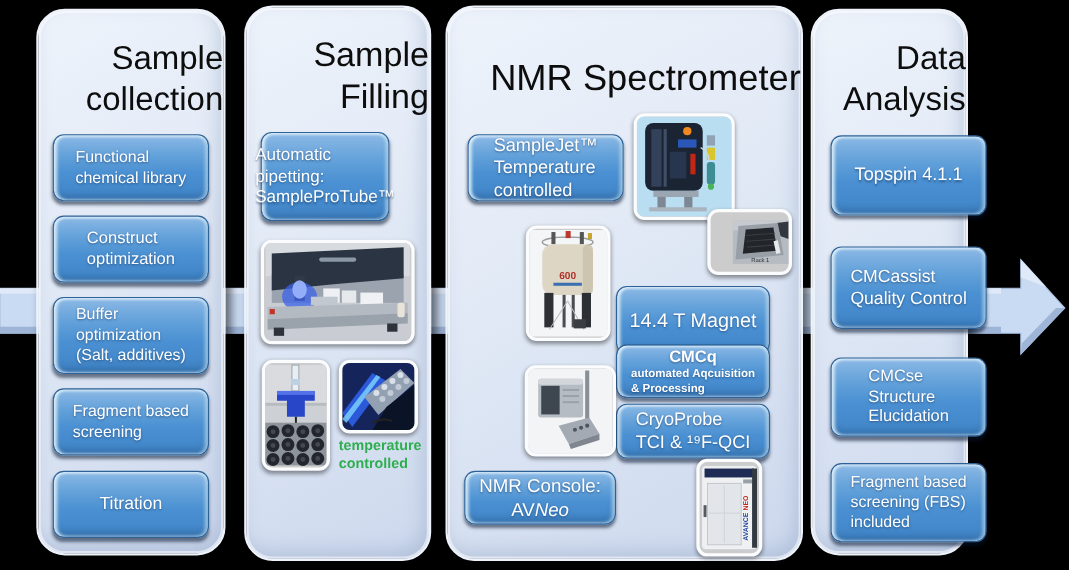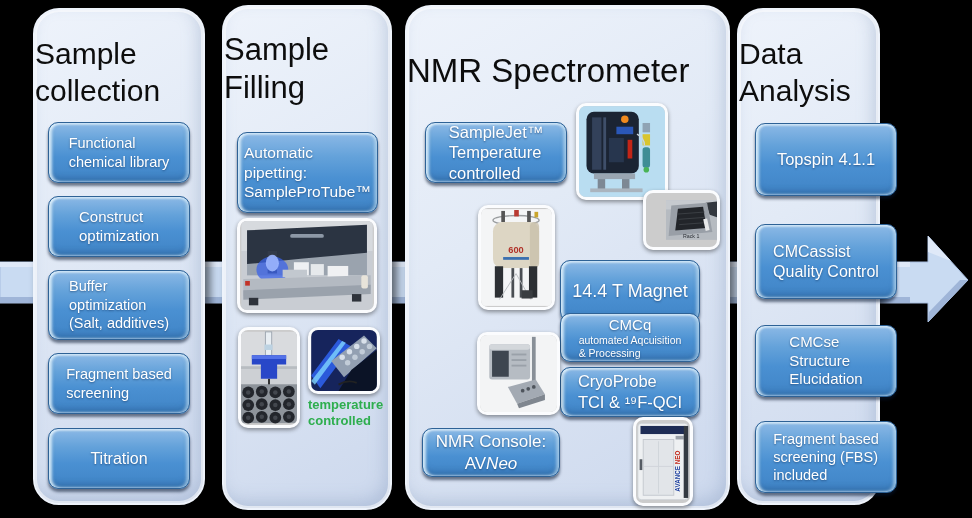--- a/index.html
+++ b/index.html
@@ -19,21 +19,21 @@
     box-shadow: inset 0 0 0 2px rgba(255,255,255,.55),
                 inset -5px -7px 16px rgba(135,155,190,.38),
                 5px 7px 9px rgba(0,0,0,.55);
   }
   .panel-collection   { left:33px;  top:8px; width:172px; height:497px; }
   .panel-filling      { left:222px; top:5px; width:170px; height:505px; }
   .panel-spectrometer { left:405px; top:5px; width:325px; height:505px; }
   .panel-analysis     { left:737px; top:8px; width:143px; height:497px; }
 
   .title {
-    position:absolute; left:0; right:0; text-align:left;
+    position:absolute; left:0; right:0; text-align:right;
     color:#0d0d0d; white-space:pre-line; line-height:1.22; z-index:3;
   }
   .panel-collection .title   { top:26px; font-size:30px; }
   .panel-filling .title      { top:24px; font-size:31px; }
   .panel-spectrometer .title { top:44px; font-size:33px; }
   .panel-analysis .title     { top:26px; font-size:30px; }
 
   
   .btn {
     position:absolute; z-index:4;
@@ -50,26 +50,26 @@
     text-shadow: 0 1px 2px rgba(25,60,105,.65);
   }
   
   .panel-collection .btn { left:13px; width:142px; }
   .b-functional { top:112px; height:61px; font-size:14.5px; }
   .b-construct  { top:186px; height:61px; font-size:15px; }
   .b-buffer     { top:260px; height:70px; font-size:14.5px; line-height:1.28; }
   .b-fragment   { top:343px; height:61px; font-size:14.5px; }
   .b-titration  { top:418px; height:61px; font-size:16px; }
   
-  .b-automatic { left:13px; top:113px; width:141px; height:81px; font-size:15.5px;margin-top:12px; }
+  .b-automatic { left:13px; top:113px; width:117px; height:81px; font-size:15.5px; }
   .b-manual    { left:12px; top:425px; width:141px; height:56px; font-size:18px; }
   
   .b-samplejet { left:18px;  top:115px; width:142px; height:61px; font-size:16.5px; }
   .b-magnet    { left:153px; top:253px; width:140px; height:62px; font-size:18px; }
-  .b-cmcq      { left:153px; top:306px; width:140px; height:49px; }
+  .b-cmcq      { left:153px; top:306px; width:140px; height:49px;font-weight:bold; }
   .cmcq-title  { font-size:15px; }
   .cmcq-sub    { font-size:10.5px; line-height:1.2; white-space:pre-line; }
   .b-cryoprobe { left:153px; top:360px; width:140px; height:50px; font-size:16.5px; }
   .b-console   { left:15px;  top:421px; width:138px; height:49px; font-size:17px; }
   .italic { font-style: italic; }
   
   .panel-analysis .btn { left:16px; width:142px; }
   .b-topspin   { top:113px; height:73px; font-size:16.5px; }
   .b-cmcassist { top:214px; height:75px; font-size:16px; }
   .b-cmcse     { top:315px; height:72px; font-size:15px; }

